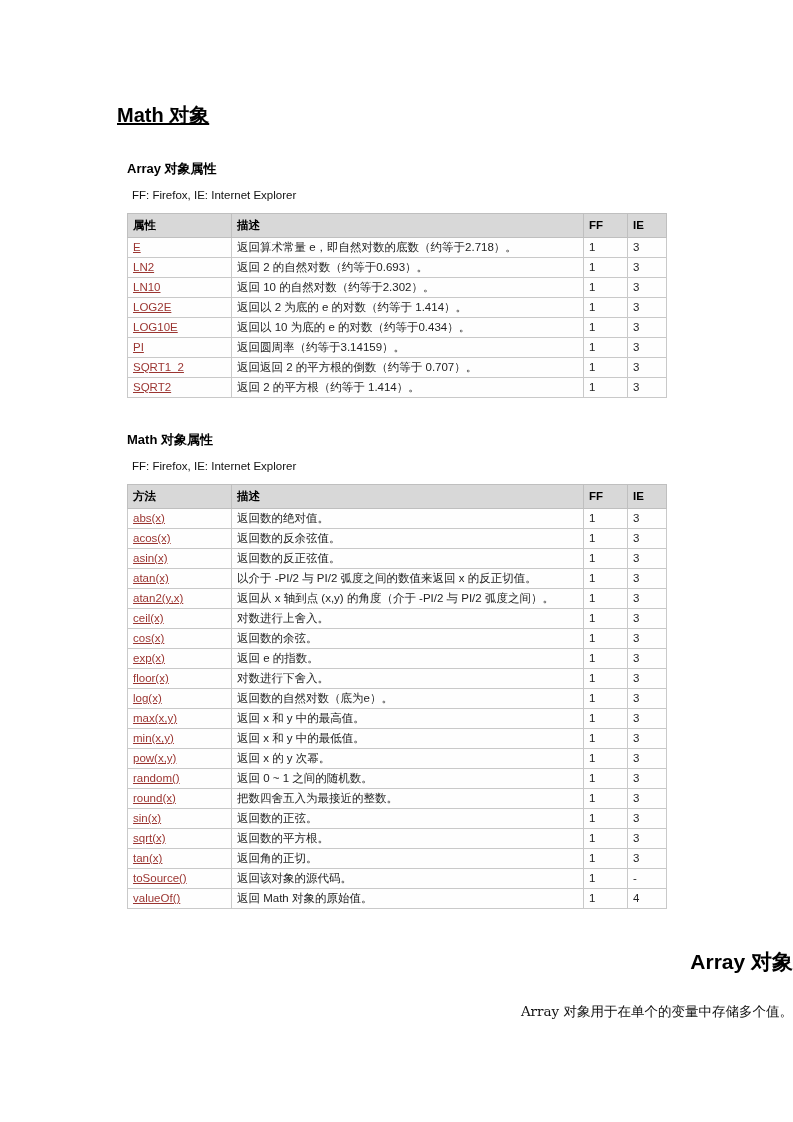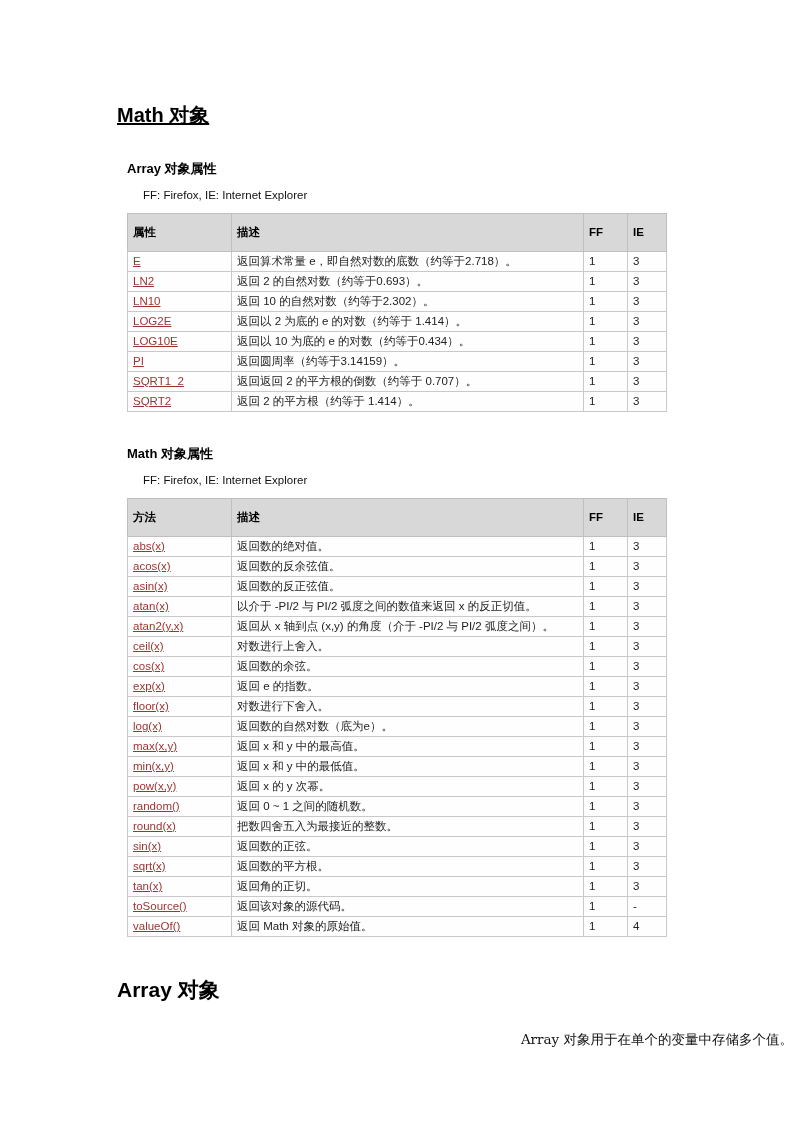--- a/index.html
+++ b/index.html
@@ -23,36 +23,36 @@
     font-family: "Liberation Sans", sans-serif;
     text-decoration: underline;
   }
   .section { margin-left: 10px; }
   .section-heading {
     font-size: 13px; font-weight: bold; color: #000;
     margin: 34px 0 0 0; line-height: 15px;
   }
   .browser-note {
     font-size: 11.5px; color: #111;
-    margin: 13px 0 0 16px; line-height: 13px;
+    margin: 13px 0 0 5px; line-height: 13px;
   }
   table.ref-table {
     border-collapse: collapse;
     table-layout: fixed;
     width: 539px;
     margin-top: 11px;
     font-size: 11.5px;
   }
   table.ref-table th {
     background: #d8d8d8;
     border: 1px solid #bfbfbf;
     text-align: left;
     font-weight: bold;
     color: #000;
-    padding: 12px 5px;
+    padding: 5px 5px;
     line-height: 13px;
     font-size: 11.5px;
   }
   table.ref-table td {
     border: 1px solid #c9c9c9;
     background: #fefefe;
     padding: 3px 5px;
     line-height: 13px;
     color: #222;
     overflow: hidden;
@@ -61,21 +61,21 @@
   td.cell-name { background: #f8f5f5; }
   td.cell-ie   { background: #eeeeee; color: #333; }
   td.cell-ff   { background: #f9f9f9; color: #333; }
   a.ref-link {
     color: #9b3531;
     text-decoration: underline;
     cursor: pointer;
   }
   .array-title {
     font-size: 21px; font-weight: bold; color: #000;
-    margin: 40px 0 0 0; line-height: 25px;
+    margin: 40px 0 0 0; line-height: 25px; text-align: right;
   }
   .array-intro {
     font-family: "DejaVu Serif", "Liberation Serif", serif;
     font-size: 13.5px; color: #111;
     margin: 29px 0 0 0; line-height: 17px; text-align: right;
   }
 </style>
 </head>
 <body>
 

